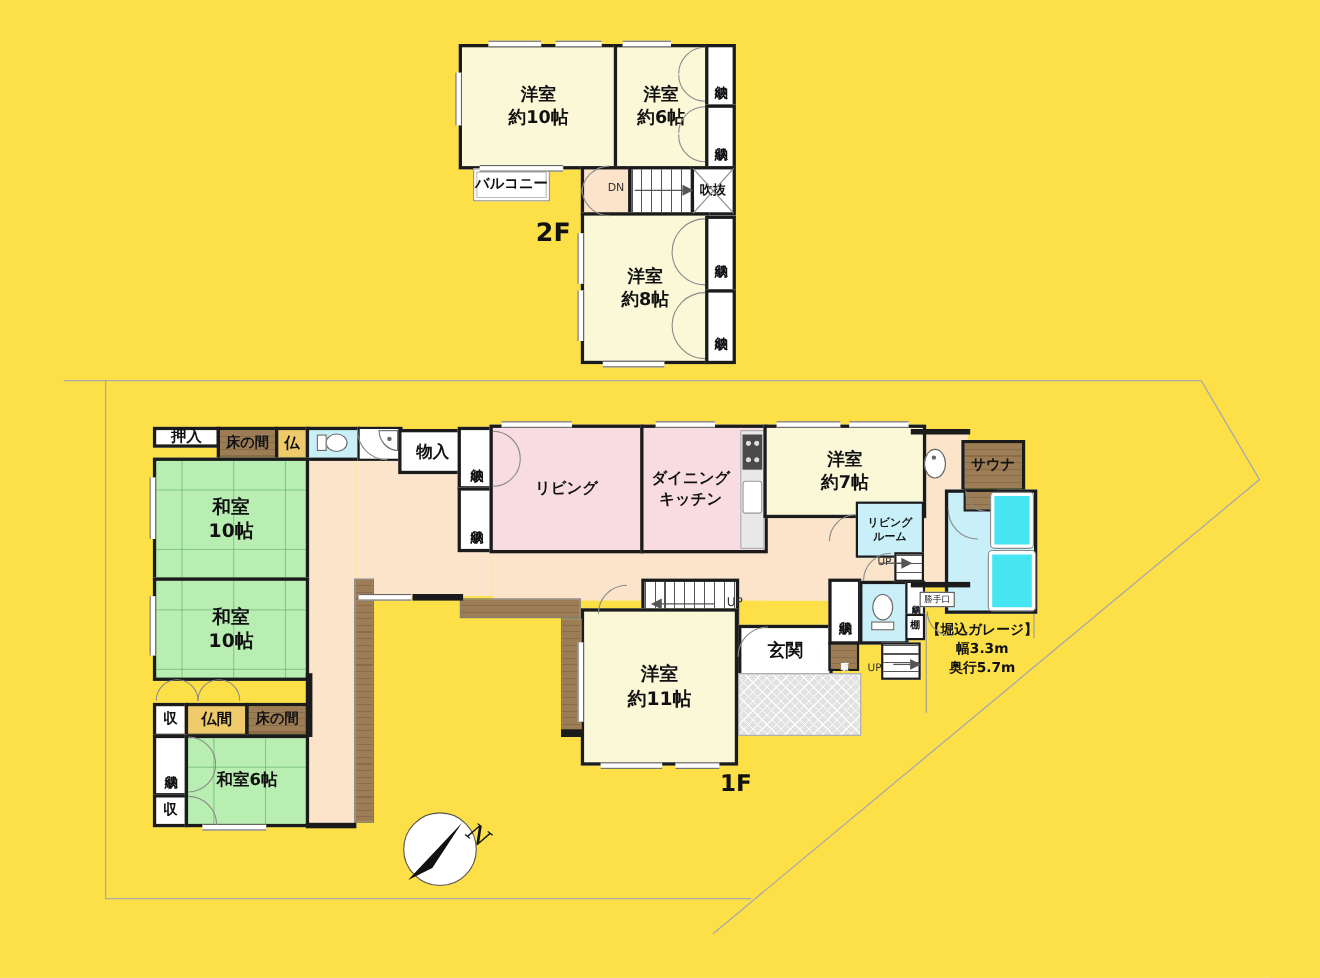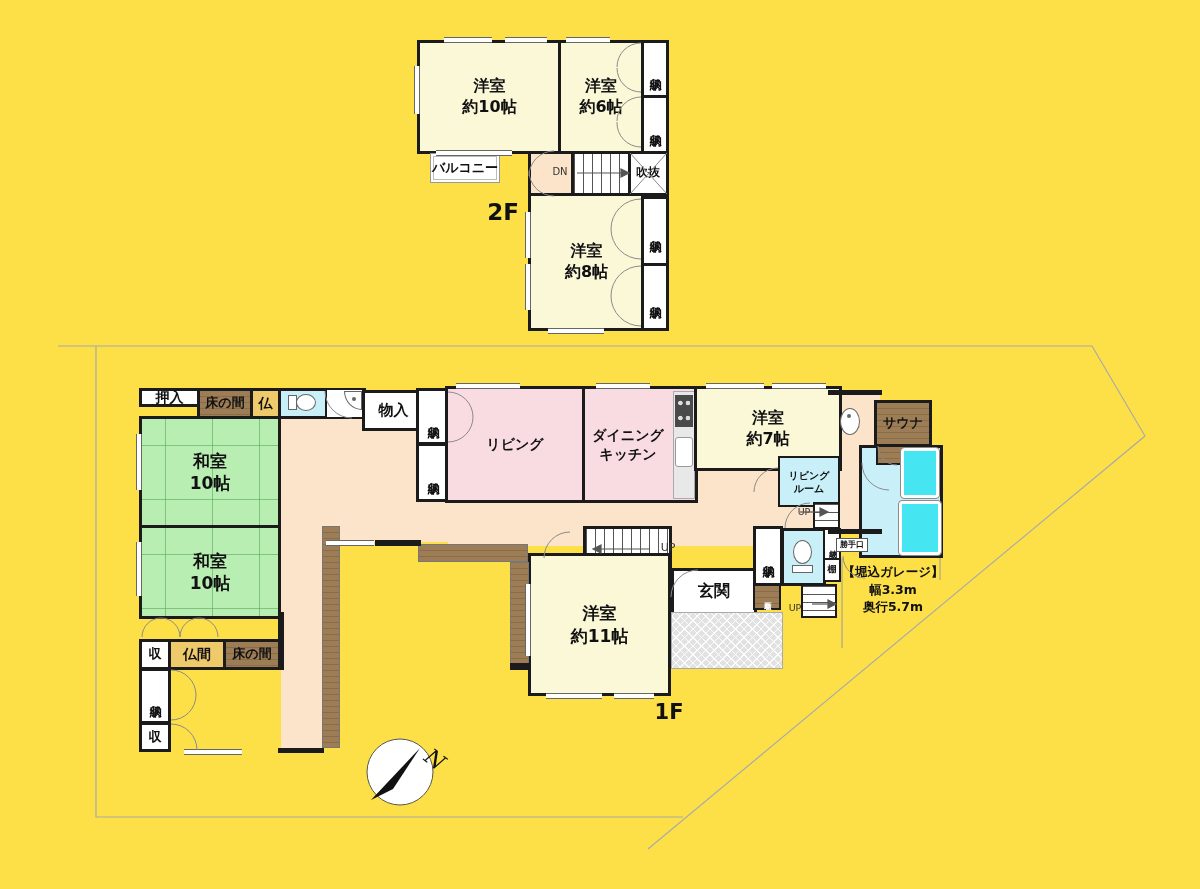--- a/index.html
+++ b/index.html
@@ -115,20 +115,23 @@
   </div>
   <div class="room wood" style="left:223px;top:639px;width:58px;height:31px">
     <span class="lbl" style="font-size:13px">床の間</span>
   </div>
   <div class="room white" style="left:139px;top:668px;width:32px;height:56px">
     <span class="lbl v" style="font-size:12px">収納</span>
   </div>
   <div class="room white" style="left:139px;top:722px;width:32px;height:30px">
     <span class="lbl" style="font-size:13px">収</span>
   </div>
+  <div class="room green" style="left:168px;top:668px;width:113px;height:84px">
+    <span class="lbl" style="font-size:15px">和室6帖</span>
+  </div>
 
   <div class="room white" style="left:362px;top:390px;width:63px;height:41px">
     <span class="lbl" style="font-size:15px">物入</span>
   </div>
   <div class="room white" style="left:416px;top:388px;width:34px;height:57px">
     <span class="lbl v" style="font-size:12px">収納</span>
   </div>
   <div class="room white" style="left:416px;top:443px;width:34px;height:59px">
     <span class="lbl v" style="font-size:12px">収納</span>
   </div>
@@ -178,21 +181,21 @@
   <div class="room blue" style="left:781px;top:528px;width:45px;height:58px"></div>
   <div class="room white b2" style="left:823px;top:528px;width:18px;height:32px">
     <span class="lbl v" style="font-size:8px;letter-spacing:0">収納</span>
   </div>
   <div class="room white b2" style="left:823px;top:558px;width:18px;height:24px">
     <span class="lbl" style="font-size:9px">棚</span>
   </div>
   <div class="room treadh b2" style="left:813px;top:502px;width:27px;height:27px"></div>
   <div class="room treadh b2" style="left:801px;top:584px;width:36px;height:34px"></div>
   <div class="abs" style="left:836px;top:538px;width:32px;height:14px;background:#fff;border:1px solid #555;display:flex;align-items:center;justify-content:center">
-    <span class="lbl" style="font-size:8px;font-weight:bold">勝手口</span>
+    <span class="lbl" style="font-size:8px;font-weight:normal">勝手口</span>
   </div>
 
   <div class="abs wood" style="left:322px;top:526px;width:18px;height:222px;border:1px solid #777"></div>
   <div class="abs wood" style="left:418px;top:544px;width:110px;height:18px;border:1px solid #777"></div>
   <div class="abs wood" style="left:510px;top:562px;width:19px;height:104px;border:1px solid #777"></div>
   <div class="wall" style="left:278px;top:612px;width:6px;height:58px"></div>
   <div class="wall" style="left:375px;top:540px;width:46px;height:6px"></div>
   <div class="wall" style="left:510px;top:663px;width:20px;height:7px"></div>
   <div class="wall" style="left:828px;top:390px;width:54px;height:5px"></div>
   <div class="wall" style="left:828px;top:529px;width:54px;height:5px"></div>

